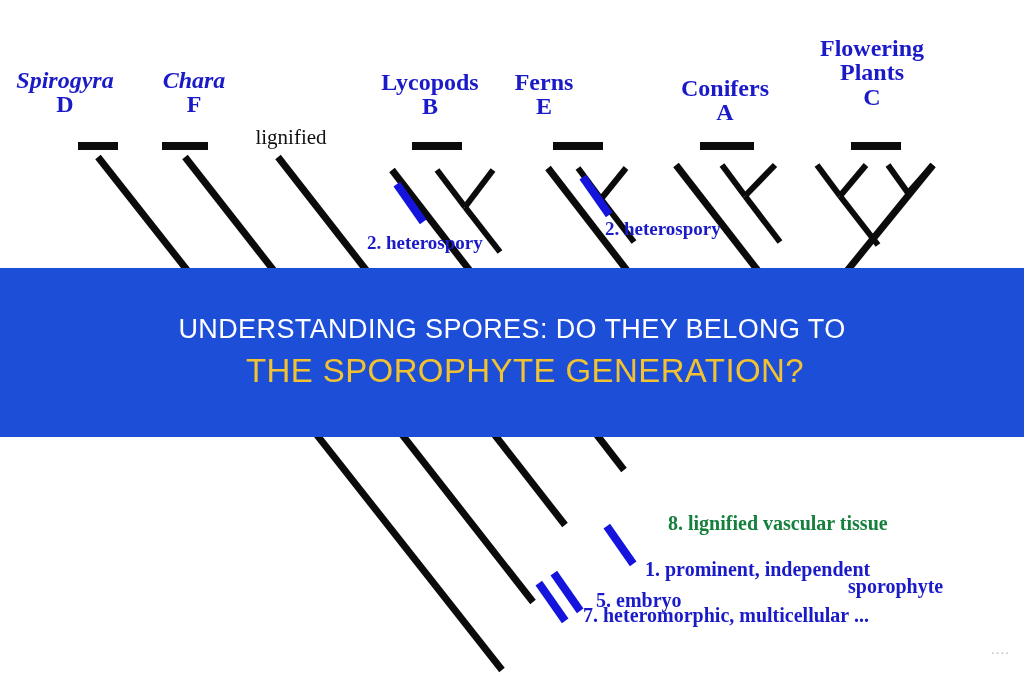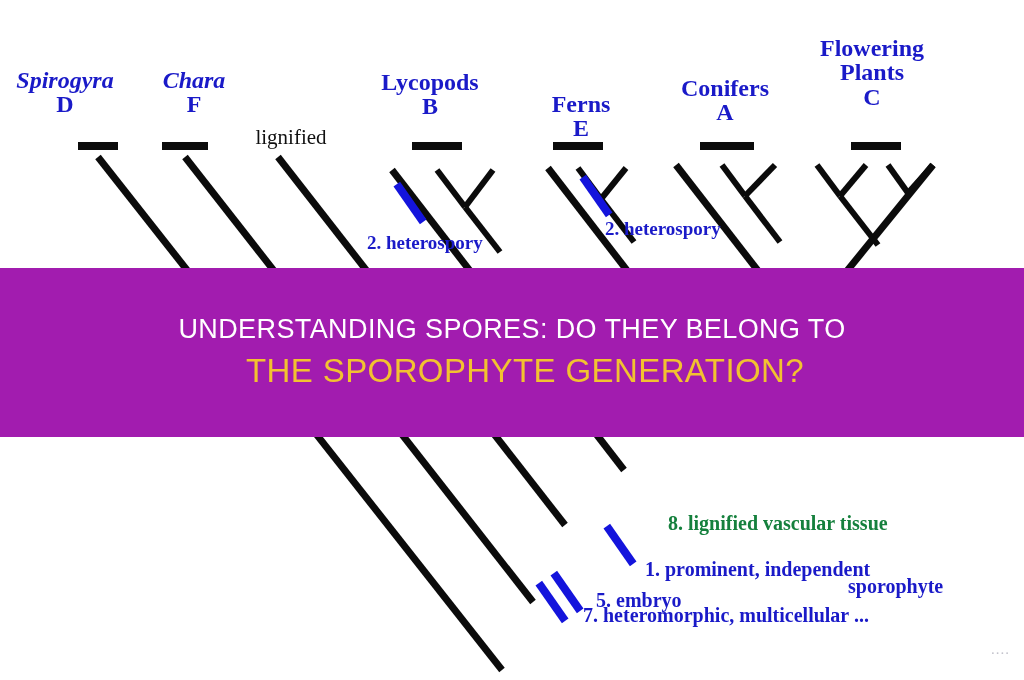--- a/index.html
+++ b/index.html
@@ -144,38 +144,38 @@
         <line x1="553.807741963926" y1="573.1595029813532" x2="580.192258036074" y2="610.8404970186468" stroke="#1414DC" stroke-width="8"></line>
         <line x1="538.807741963926" y1="583.1595029813532" x2="565.192258036074" y2="620.8404970186468" stroke="#1414DC" stroke-width="8"></line>
       </g>
   </svg>
 
   <div id="taxon-layer">
       <div class="taxon-label" style="left: -25px; top: 68px; width: 180px; font-size: 24px;"><span class="taxon-name italicname">Spirogyra</span><span class="code">D</span></div>
       <div class="taxon-label" style="left: 104px; top: 68px; width: 180px; font-size: 24px;"><span class="taxon-name italicname">Chara</span><span class="code">F</span></div>
       <div class="taxon-label plain" style="left: 201px; top: 127px; width: 180px; font-size: 21px;"><span class="taxon-name">lignified</span></div>
       <div class="taxon-label" style="left: 340px; top: 70px; width: 180px; font-size: 24px;"><span class="taxon-name">Lycopods</span><span class="code">B</span></div>
-      <div class="taxon-label" style="left: 491px; top: 70px; width: 180px; font-size: 24px; margin-top: 22px;"><span class="taxon-name">Ferns</span><span class="code">E</span></div>
+      <div class="taxon-label" style="left: 454px; top: 70px; width: 180px; font-size: 24px;"><span class="taxon-name">Ferns</span><span class="code">E</span></div>
       <div class="taxon-label" style="left: 635px; top: 76px; width: 180px; font-size: 24px;"><span class="taxon-name">Conifers</span><span class="code">A</span></div>
       <div class="taxon-label" style="left: 782px; top: 36px; width: 180px; font-size: 24px;"><span class="taxon-name">Flowering
 Plants</span><span class="code">C</span></div>
     </div>
   <div id="trait-layer">
       <div class="trait-label" style="left: 367px; top: 232px; font-size: 19px;">2.  heterospory</div>
       <div class="trait-label" style="left: 605px; top: 218px; font-size: 19px;">2.  heterospory</div>
       <div class="trait-label" style="left: 815px; top: 352px; font-size: 19px;">6.  seed</div>
       <div class="trait-label" style="left: 775px; top: 383px; font-size: 19px;">3.  pollination</div>
       <div class="trait-label" style="left: 742px; top: 415px; font-size: 19px;">2.  heterospory</div>
       <div class="trait-label dark" style="left: 668px; top: 512px; font-size: 20px;">8.  lignified vascular tissue</div>
       <div class="trait-label" style="left: 645px; top: 558px; font-size: 20px;">1. prominent, independent</div>
       <div class="trait-label" style="left: 848px; top: 575px; font-size: 20px;">sporophyte</div>
       <div class="trait-label" style="left: 596px; top: 589px; font-size: 20px;">5. embryo</div>
       <div class="trait-label" style="left: 583px; top: 604px; font-size: 20px;">7.  heteromorphic, multicellular ...</div>
     </div>
 
-  <div id="banner" style="top: 268px; height: 169px; background: #a21caf;">
+  <div id="banner" style="top: 268px; height: 169px; background: #1d4ed8;">
     <div class="line1" style="color: rgb(255, 255, 255);">UNDERSTANDING SPORES: DO THEY BELONG TO</div>
     <div class="line2" style="color: rgb(242, 194, 48);">THE SPOROPHYTE GENERATION?</div>
   </div>
 
   <div id="watermark">....</div>
 
 </div>
 
 </body></html>

